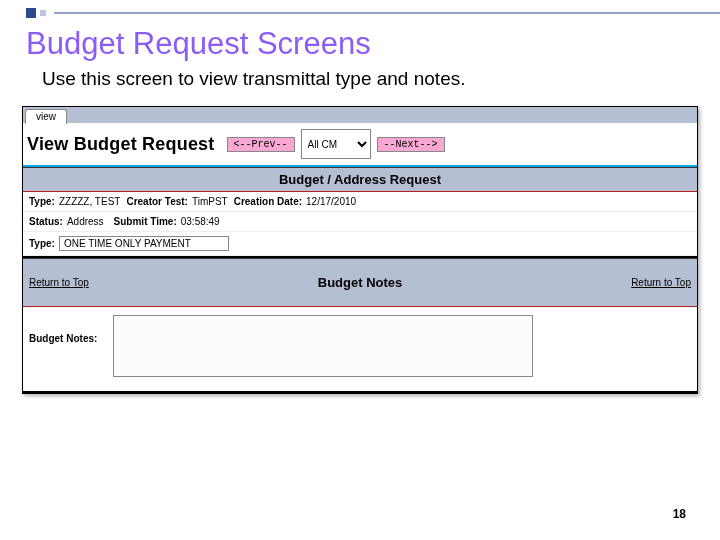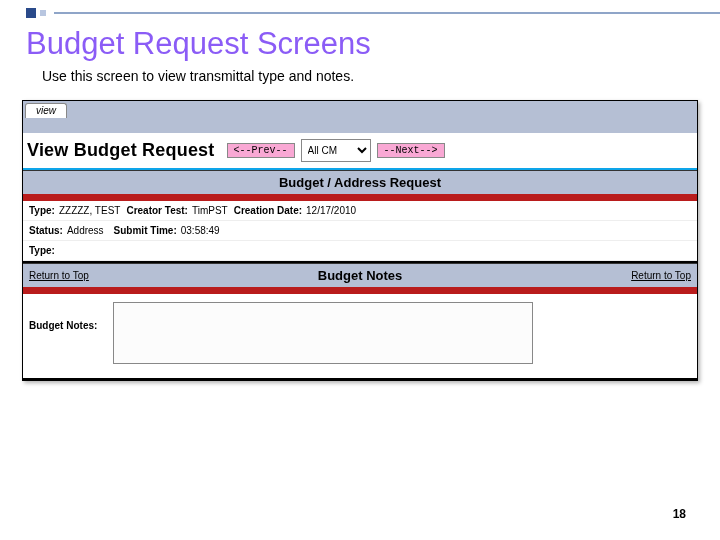--- a/index.html
+++ b/index.html
@@ -38,37 +38,36 @@
     margin-left: 4px;
   }
   .slide-title {
     font-size: 31px;
     font-weight: normal;
     color: #8b5cf6;
     padding: 4px 0 6px 26px;
     font-family: Verdana, Arial, sans-serif;
   }
   .slide-subtitle {
-    font-size: 14px;
+    font-size: 19px;
     color: #000;
     padding: 0 0 10px 42px;
     font-family: Verdana, Arial, sans-serif;
   }
   .app {
     margin: 6px 22px 0 22px;
     border: 1px solid #000;
     background: #fff;
     box-shadow: 2px 2px 4px rgba(0,0,0,0.3);
     font-size: 10px;
   }
   .tab-bar {
     background: #b5bfd4;
-    height: 32px;
+    height: 16px;
     position: relative;
-    font-style: italic;
   }
   .tab {
     position: absolute;
     left: 2px;
     top: 2px;
     background: #fff;
     border: 1px solid #888;
     border-bottom: none;
     padding: 1px 10px 2px 10px;
     font-size: 10px;
@@ -95,37 +94,37 @@
     font-size: 10px;
     font-family: Liberation Mono, monospace;
   }
   .nav-select {
     border: 1px solid #888;
     background: #fff;
     padding: 1px 2px;
     font-size: 10px;
     font-family: Verdana, Arial, sans-serif;
     width: 70px;
-    height: 23px;
+    height: 30px;
   }
   .section-header {
     background: #b5bfd4;
     text-align: center;
     font-weight: bold;
     font-size: 13px;
     padding: 4px 0;
     border-top: 1px solid #333;
-    border-bottom: 7px solid #b91c1c;
+    border-bottom: 1px solid #b91c1c;
     position: relative;
   }
   .section-header.with-links {
     display: flex;
     justify-content: space-between;
     align-items: center;
-    padding: 4px 6px;
+    padding: 16px 6px;
     text-align: left;
   }
   .return-link {
     font-size: 10px;
     font-weight: normal;
     text-decoration: underline;
     color: #000;
   }
   .field-row {
     display: flex;
@@ -219,20 +218,21 @@
 
   <div class="field-row">
     <span class="field-label">Status:</span>
     <span class="field-value">Address</span>
     <span class="field-label" style="margin-left:6px">Submit Time:</span>
     <span class="field-value">03:58:49</span>
   </div>
 
   <div class="field-row">
     <span class="field-label">Type:</span>
+    <span class="type-box">ONE TIME ONLY PAYMENT</span>
   </div>
 
   <div class="divider-thick"></div>
 
   <div class="section-header with-links">
     <span class="return-link">Return to Top</span>
     <span>Budget Notes</span>
     <span class="return-link">Return to Top</span>
   </div>
 

